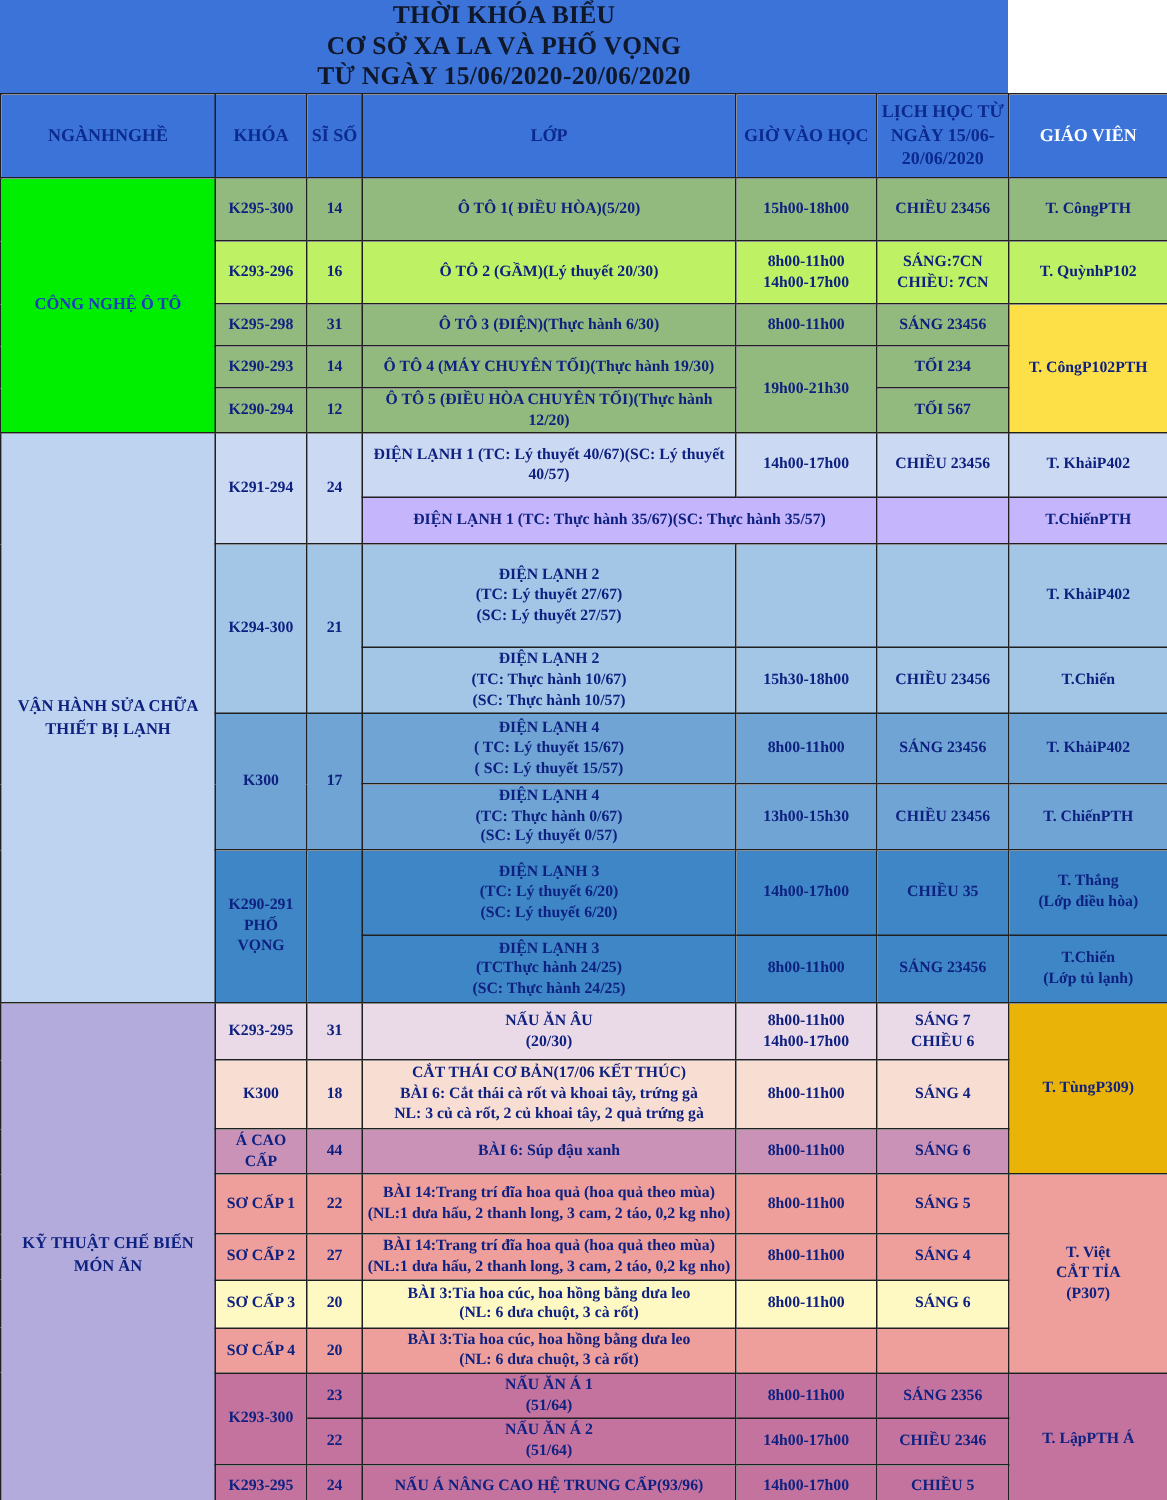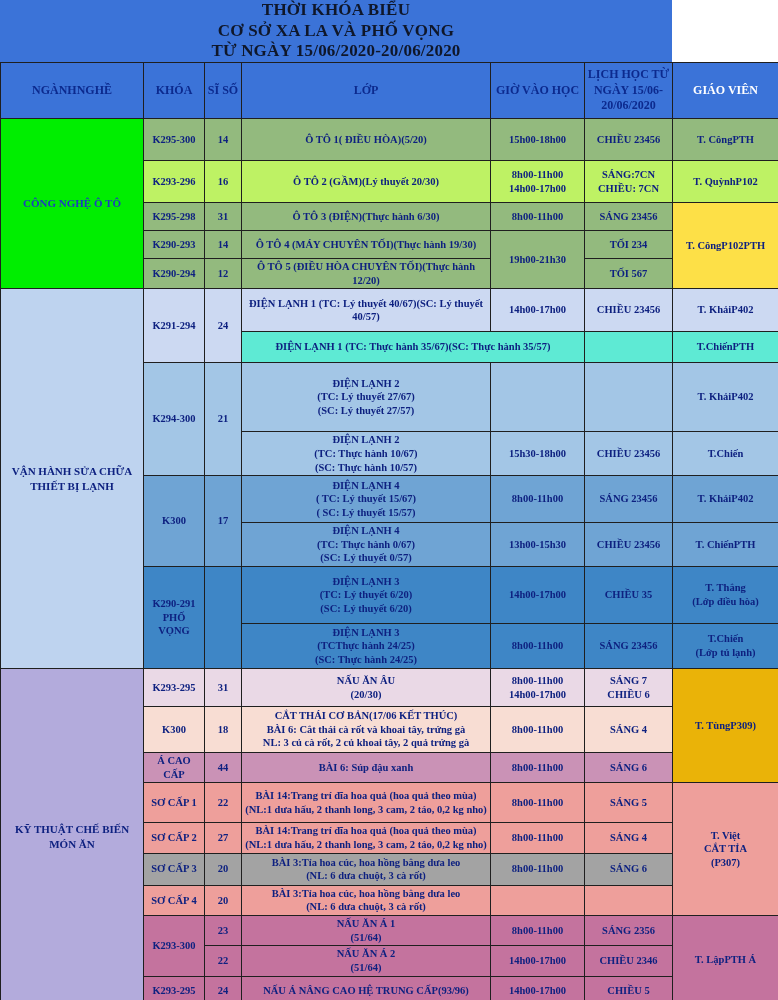--- a/index.html
+++ b/index.html
@@ -109,21 +109,21 @@
         </tr>
         <tr style="height: 43px; background: rgb(204, 217, 242);">
           <td rowspan="8" class="section-label" style="background: rgb(190, 211, 239); color: rgb(14, 33, 128);">VẬN HÀNH SỬA CHỮA THIẾT BỊ LẠNH</td>
           <td rowspan="2" style="background: rgb(204, 217, 242);">K291-294</td>
           <td rowspan="2" style="background: rgb(204, 217, 242);">24</td>
           <td>ĐIỆN LẠNH 1 (TC: Lý thuyết 40/67)(SC: Lý thuyết 40/57)</td>
           <td>14h00-17h00</td>
           <td>CHIỀU 23456</td>
           <td>T. KhảiP402</td>
         </tr>
-        <tr style="height: 31px; background: #5eead4;">
+        <tr style="height: 31px; background: #c4b5fd;">
           <td colspan="2">ĐIỆN LẠNH 1 (TC: Thực hành 35/67)(SC: Thực hành 35/57)</td>
           <td></td>
           <td>T.ChiếnPTH</td>
         </tr>
         <tr style="height: 69px; background: rgb(163, 198, 230);">
           <td rowspan="2" style="background: rgb(163, 198, 230);">K294-300</td>
           <td rowspan="2" style="background: rgb(163, 198, 230);">21</td>
           <td>ĐIỆN LẠNH 2
 (TC: Lý thuyết 27/67)
 (SC: Lý thuyết 27/57)</td>
@@ -218,21 +218,21 @@
 (P307)</td>
         </tr>
         <tr style="height: 30px; background: rgb(238, 159, 155);">
           <td>SƠ CẤP 2</td>
           <td>27</td>
           <td>BÀI 14:Trang trí đĩa hoa quả (hoa quả theo mùa)
 (NL:1 dưa hấu, 2 thanh long, 3 cam, 2 táo, 0,2 kg nho)</td>
           <td>8h00-11h00</td>
           <td>SÁNG 4</td>
         </tr>
-        <tr style="height: 32px; background: #a3a3a3; padding-left: 24px;">
+        <tr style="height: 32px; background: #fef9c3; padding-left: 24px;">
           <td>SƠ CẤP 3</td>
           <td>20</td>
           <td>BÀI 3:Tỉa hoa cúc, hoa hồng bằng dưa leo
 (NL: 6 dưa chuột, 3 cà rốt)</td>
           <td>8h00-11h00</td>
           <td>SÁNG 6</td>
         </tr>
         <tr style="height: 30px; background: rgb(238, 159, 155); padding-left: 16px;">
           <td>SƠ CẤP 4</td>
           <td>20</td>

